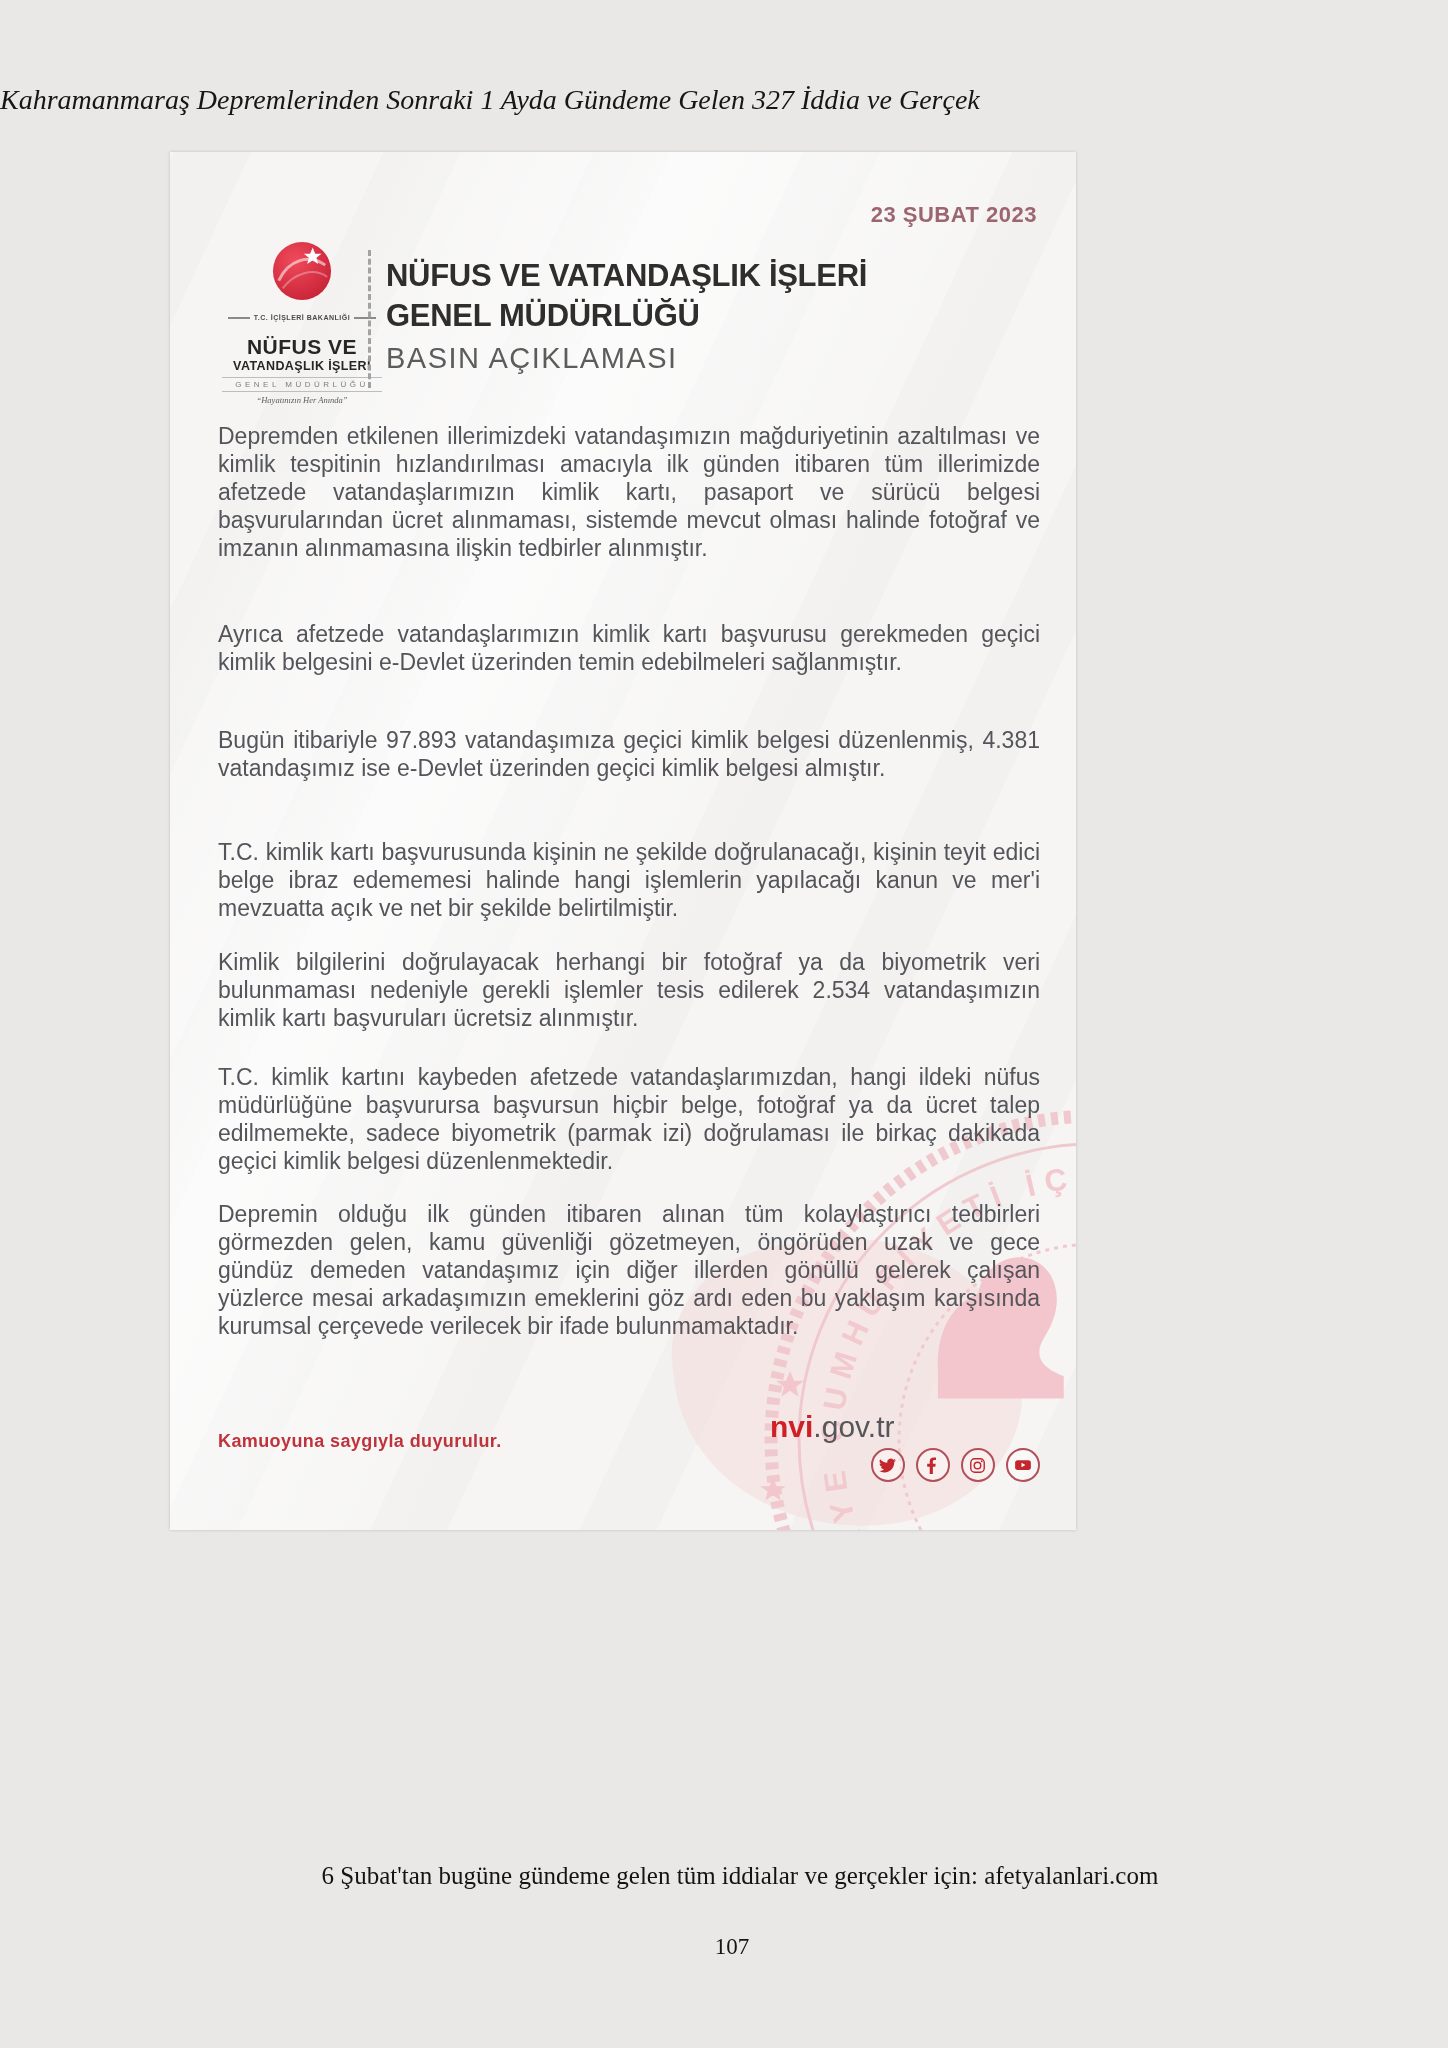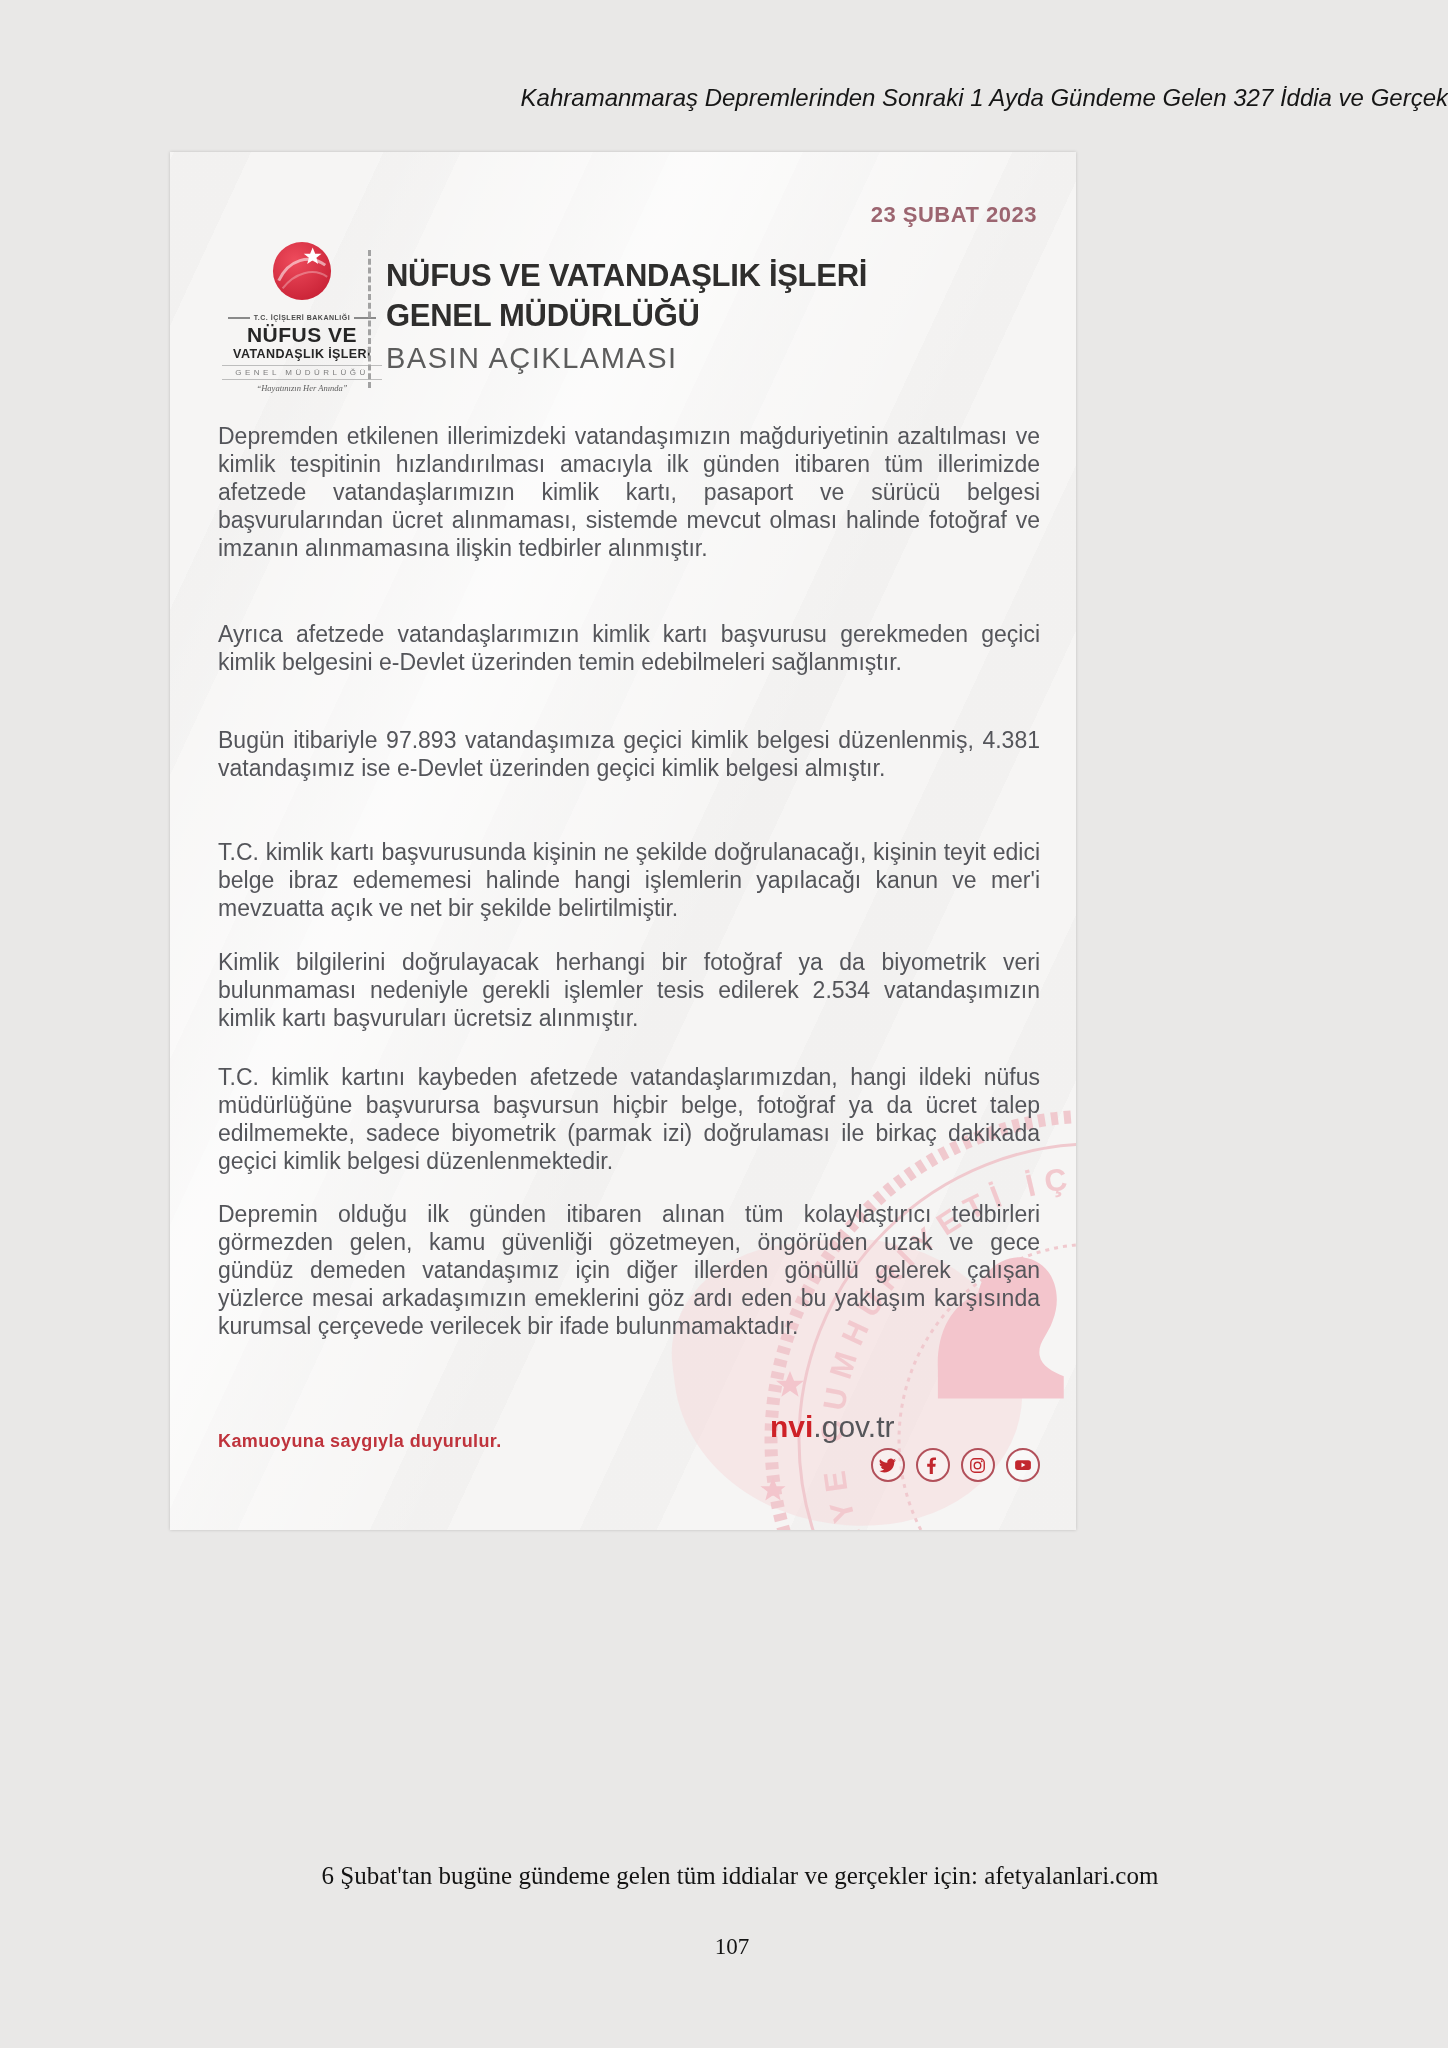--- a/index.html
+++ b/index.html
@@ -1,38 +1,38 @@
 <!DOCTYPE html>
 <html><head>
 <meta charset="utf-8">
 <style>
   html,body{margin:0;padding:0;}
   body{font-family:"Liberation Sans",sans-serif;}
   .page{position:relative;width:1448px;height:2048px;background:#e9e8e7;overflow:hidden;}
 
-  .hdr{position:absolute;top:84px;left:0;width:100%;text-align:right;
-       font-family:Liberation Sans, sans-serif;font-style:italic;font-size:24px;color:#161616;}
+  .hdr{position:absolute;top:84px;left:0;width:100%;text-align:left;
+       font-family:Liberation Serif, serif;font-style:italic;font-size:28px;color:#161616;}
 
   
   .doc{position:absolute;left:170px;top:152px;width:906px;height:1378px;
        background:
          linear-gradient(115deg, rgba(255,255,255,0) 12%, rgba(255,255,255,.65) 34%, rgba(255,255,255,0) 58%),
          repeating-linear-gradient(295deg, rgba(120,120,120,.03) 0 70px, rgba(255,255,255,0) 70px 190px),
          #f6f5f4;
        overflow:hidden;box-shadow:0 0 3px rgba(0,0,0,.18);}
   .date{position:absolute;top:50px;right:39px;font-size:22px;font-weight:600;
         color:#9c6570;letter-spacing:.5px;}
 
   
   .logo{position:absolute;left:52px;top:88px;width:160px;text-align:center;}
   .logo-circle{width:62px;height:62px;margin:0 auto 8px auto;}
   .ministry{display:flex;align-items:center;justify-content:center;gap:4px;
             font-size:7px;font-weight:bold;color:#4a4a4a;letter-spacing:.5px;}
   .ministry i{display:block;width:22px;height:0;border-top:2px solid #8a8a8a;}
-  .lg1{font-size:21px;font-weight:bold;color:#262626;letter-spacing:.5px;margin-top:2px;}
+  .lg1{font-size:21px;font-weight:bold;color:#262626;letter-spacing:.5px;margin-top:14px;}
   .lg2{font-size:12.5px;font-weight:bold;color:#262626;letter-spacing:.4px;}
   .lg3{font-size:8px;color:#7d7d7d;letter-spacing:3.5px;margin-top:4px;
        border-top:1px solid #bdbdbd;border-bottom:1px solid #bdbdbd;padding:2px 0;}
   .lg4{font-family:"Liberation Serif",serif;font-style:italic;font-size:8.5px;color:#5c5c5c;margin-top:3px;}
 
   .vline{position:absolute;left:198px;top:98px;height:138px;border-left:3px dashed #a2a2a2;}
 
   .titles{position:absolute;left:216px;top:104px;}
   .t1{font-size:31px;font-weight:bold;color:#2f2e2d;letter-spacing:-.3px;line-height:40px;}
   .t2{font-size:31px;font-weight:bold;color:#2f2e2d;letter-spacing:-.3px;line-height:40px;}

